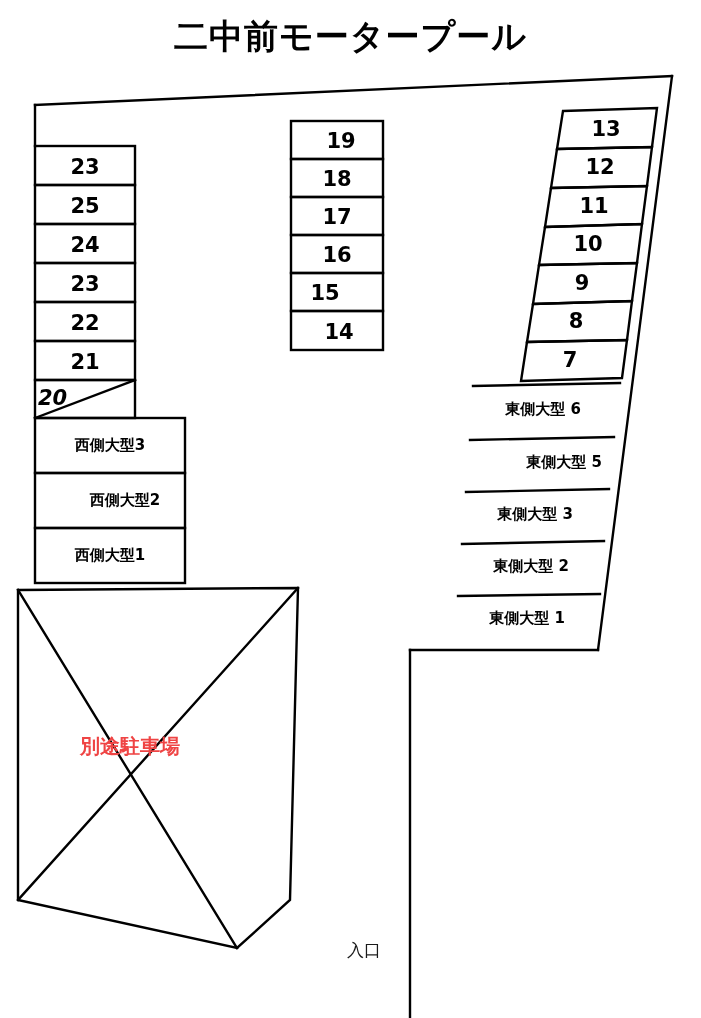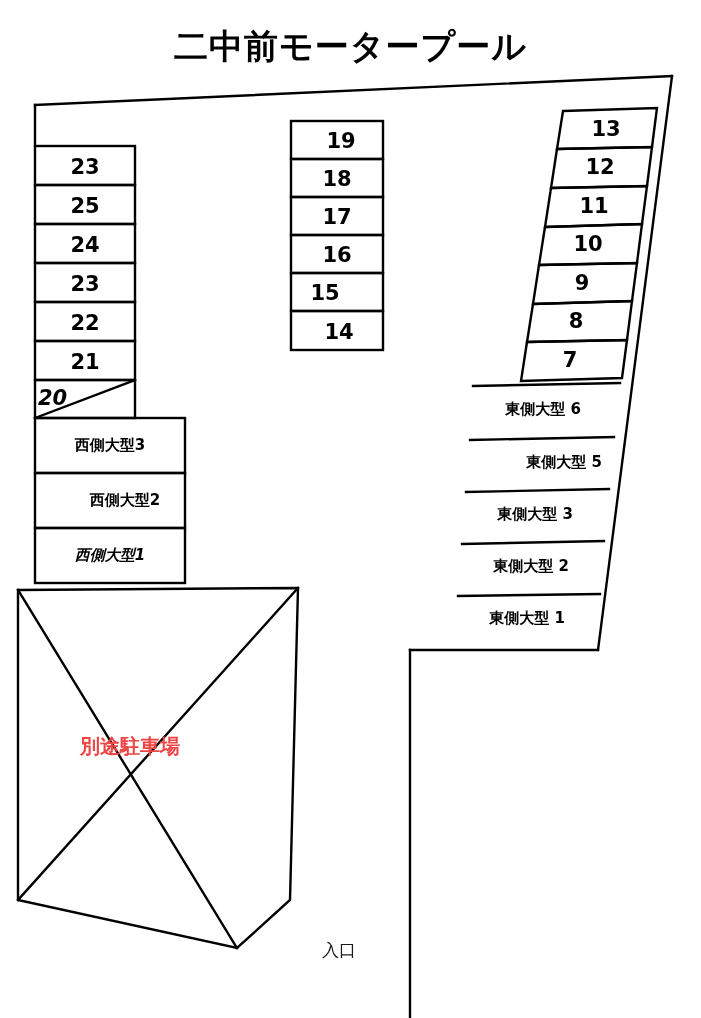--- a/index.html
+++ b/index.html
@@ -17,21 +17,21 @@
   #map-root {
     position: absolute;
     left: 0;
     top: 0;
     width: 701px;
     height: 1018px;
   }
   .page-title {
     position: absolute;
     left: 0;
-    top: 24px;
+    top: 14px;
     width: 701px;
     text-align: center;
     font-size: 34px;
     font-weight: bold;
     letter-spacing: 1px;
     color: #000;
     font-family: "DejaVu Sans", "Liberation Sans", sans-serif;
   }
   svg.map-svg {
     position: absolute;
@@ -63,20 +63,21 @@
     color: #ef4444;
     font-family: "DejaVu Sans", "Liberation Sans", sans-serif;
     white-space: nowrap;
   }
   .entrance-label {
     position: absolute;
     font-size: 17px;
     color: #1a1a1a;
     font-family: Liberation Sans, sans-serif;
     white-space: nowrap;
+    margin-left: 25px;
   }
 </style>
 </head>
 <body>
 
 <div id="map-root">
 
   <div class="page-title">二中前モータープール</div>
 
   <svg class="map-svg" viewBox="0 0 701 1018">
@@ -137,21 +138,21 @@
   <div class="stall-label num-label" style="left:35px; top:155px; width:100px;">23</div>
   <div class="stall-label num-label" style="left:35px; top:194px; width:100px;">25</div>
   <div class="stall-label num-label" style="left:35px; top:233px; width:100px;">24</div>
   <div class="stall-label num-label" style="left:35px; top:272px; width:100px;">23</div>
   <div class="stall-label num-label" style="left:35px; top:311px; width:100px;">22</div>
   <div class="stall-label num-label" style="left:35px; top:350px; width:100px;">21</div>
   <div class="stall-label num-label" style="left:38px; top:386px; width:42px; text-align:left;font-style:italic;">20</div>
 
   <div class="stall-label big-label" style="left:35px; top:436px; width:150px;">西側大型3</div>
   <div class="stall-label big-label" style="left:50px; top:491px; width:150px;">西側大型2</div>
-  <div class="stall-label big-label" style="left:35px; top:546px; width:150px;font-style:italic;">西側大型1</div>
+  <div class="stall-label big-label" style="left:35px; top:546px; width:150px;">西側大型1</div>
 
   <div class="stall-label num-label" style="left:291px; top:129px; width:84px;padding-left:8px;">19</div>
   <div class="stall-label num-label" style="left:291px; top:167px; width:92px;">18</div>
   <div class="stall-label num-label" style="left:291px; top:205px; width:92px;">17</div>
   <div class="stall-label num-label" style="left:291px; top:243px; width:92px;">16</div>
   <div class="stall-label num-label" style="left:291px; top:281px; width:68px;">15</div>
   <div class="stall-label num-label" style="left:291px; top:320px; width:96px;">14</div>
 
   <div class="stall-label num-label" style="left:560px; top:117px; width:92px;">13</div>
   <div class="stall-label num-label" style="left:554px; top:155px; width:92px;">12</div>

